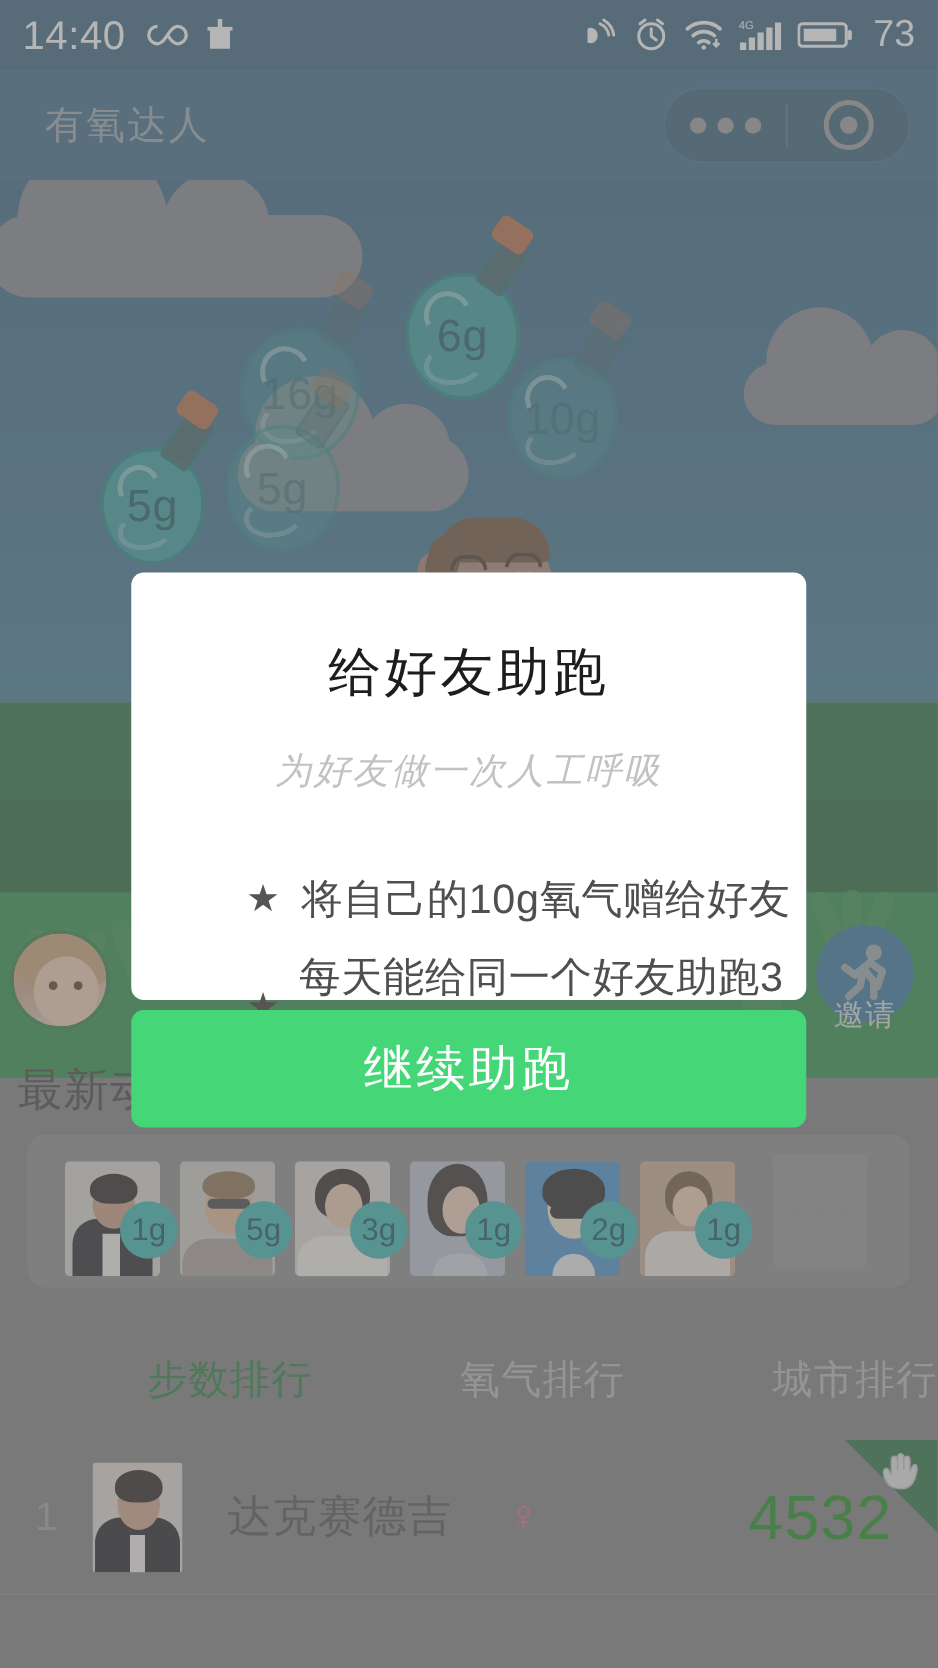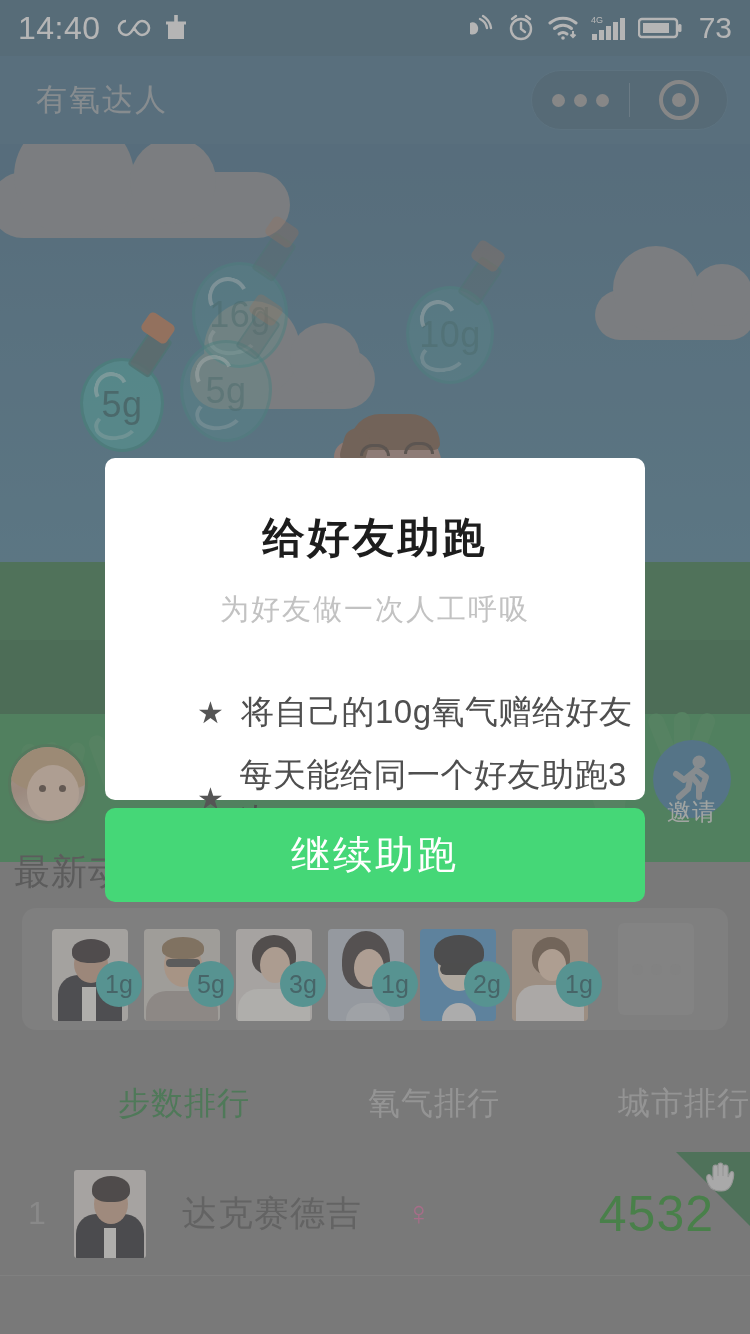--- a/index.html
+++ b/index.html
@@ -221,22 +221,22 @@
   .ph .hair{position:absolute;border-radius:50% 50% 40% 40%;}
   .ph .body{position:absolute;border-radius:20px 20px 0 0;}
 
   
   .dim{position:absolute;inset:0;background:rgba(120,120,120,.55);z-index:20;}
   .modal{
     position:absolute;left:105px;top:458px;width:540px;height:342px;
     background:#fff;border-radius:10px;z-index:21;
     display:flex;flex-direction:column;align-items:center;
   }
-  .m-title{margin-top:52px;font-size:42px;color:#1d1d1d;font-weight:bold;letter-spacing:3px;}
-  .m-sub{margin-top:24px;font-size:29px;color:#c2c2c2;letter-spacing:2px;}
+  .m-title{margin-top:52px;font-size:42px;color:#1d1d1d;font-weight:normal;letter-spacing:3px;}
+  .m-sub{margin-top:31px;font-size:29px;color:#c2c2c2;letter-spacing:2px;font-style:italic;}
   .m-list{margin-top:60px;width:100%;padding-left:92px;}
   .m-item{display:flex;align-items:center;margin-bottom:18px;}
   .m-star{font-size:30px;color:#555;width:44px;}
   .m-text{font-size:33px;color:#4f4f4f;letter-spacing:.5px;}
   .m-btn{
     position:absolute;left:105px;top:808px;width:540px;height:94px;
     background:#45d777;border-radius:10px;z-index:21;
     display:flex;align-items:center;justify-content:center;
     font-size:39px;color:#fff;letter-spacing:3px;
   }
@@ -332,20 +332,29 @@
         <span class="g">16g</span>
         <span class="neck"></span>
           <span class="cap"></span>
       </div>
     </div>
     <div class="balloon faint" style="left:180px;top:196px;width:92px;height:102px;">
       <div class="body">
           <span class="shine"></span>
           <span class="shine2"></span>
         <span class="g">5g</span>
+        <span class="neck"></span>
+          <span class="cap"></span>
+      </div>
+    </div>
+    <div class="balloon" style="left:324px;top:74px;width:92px;height:102px;">
+      <div class="body">
+          <span class="shine"></span>
+          <span class="shine2"></span>
+        <span class="g">6g</span>
         <span class="neck"></span>
           <span class="cap"></span>
       </div>
     </div>
     <div class="balloon faint" style="left:406px;top:142px;width:88px;height:98px;">
       <div class="body">
           <span class="shine"></span>
           <span class="shine2"></span>
         <span class="g">10g</span>
         <span class="neck"></span>

